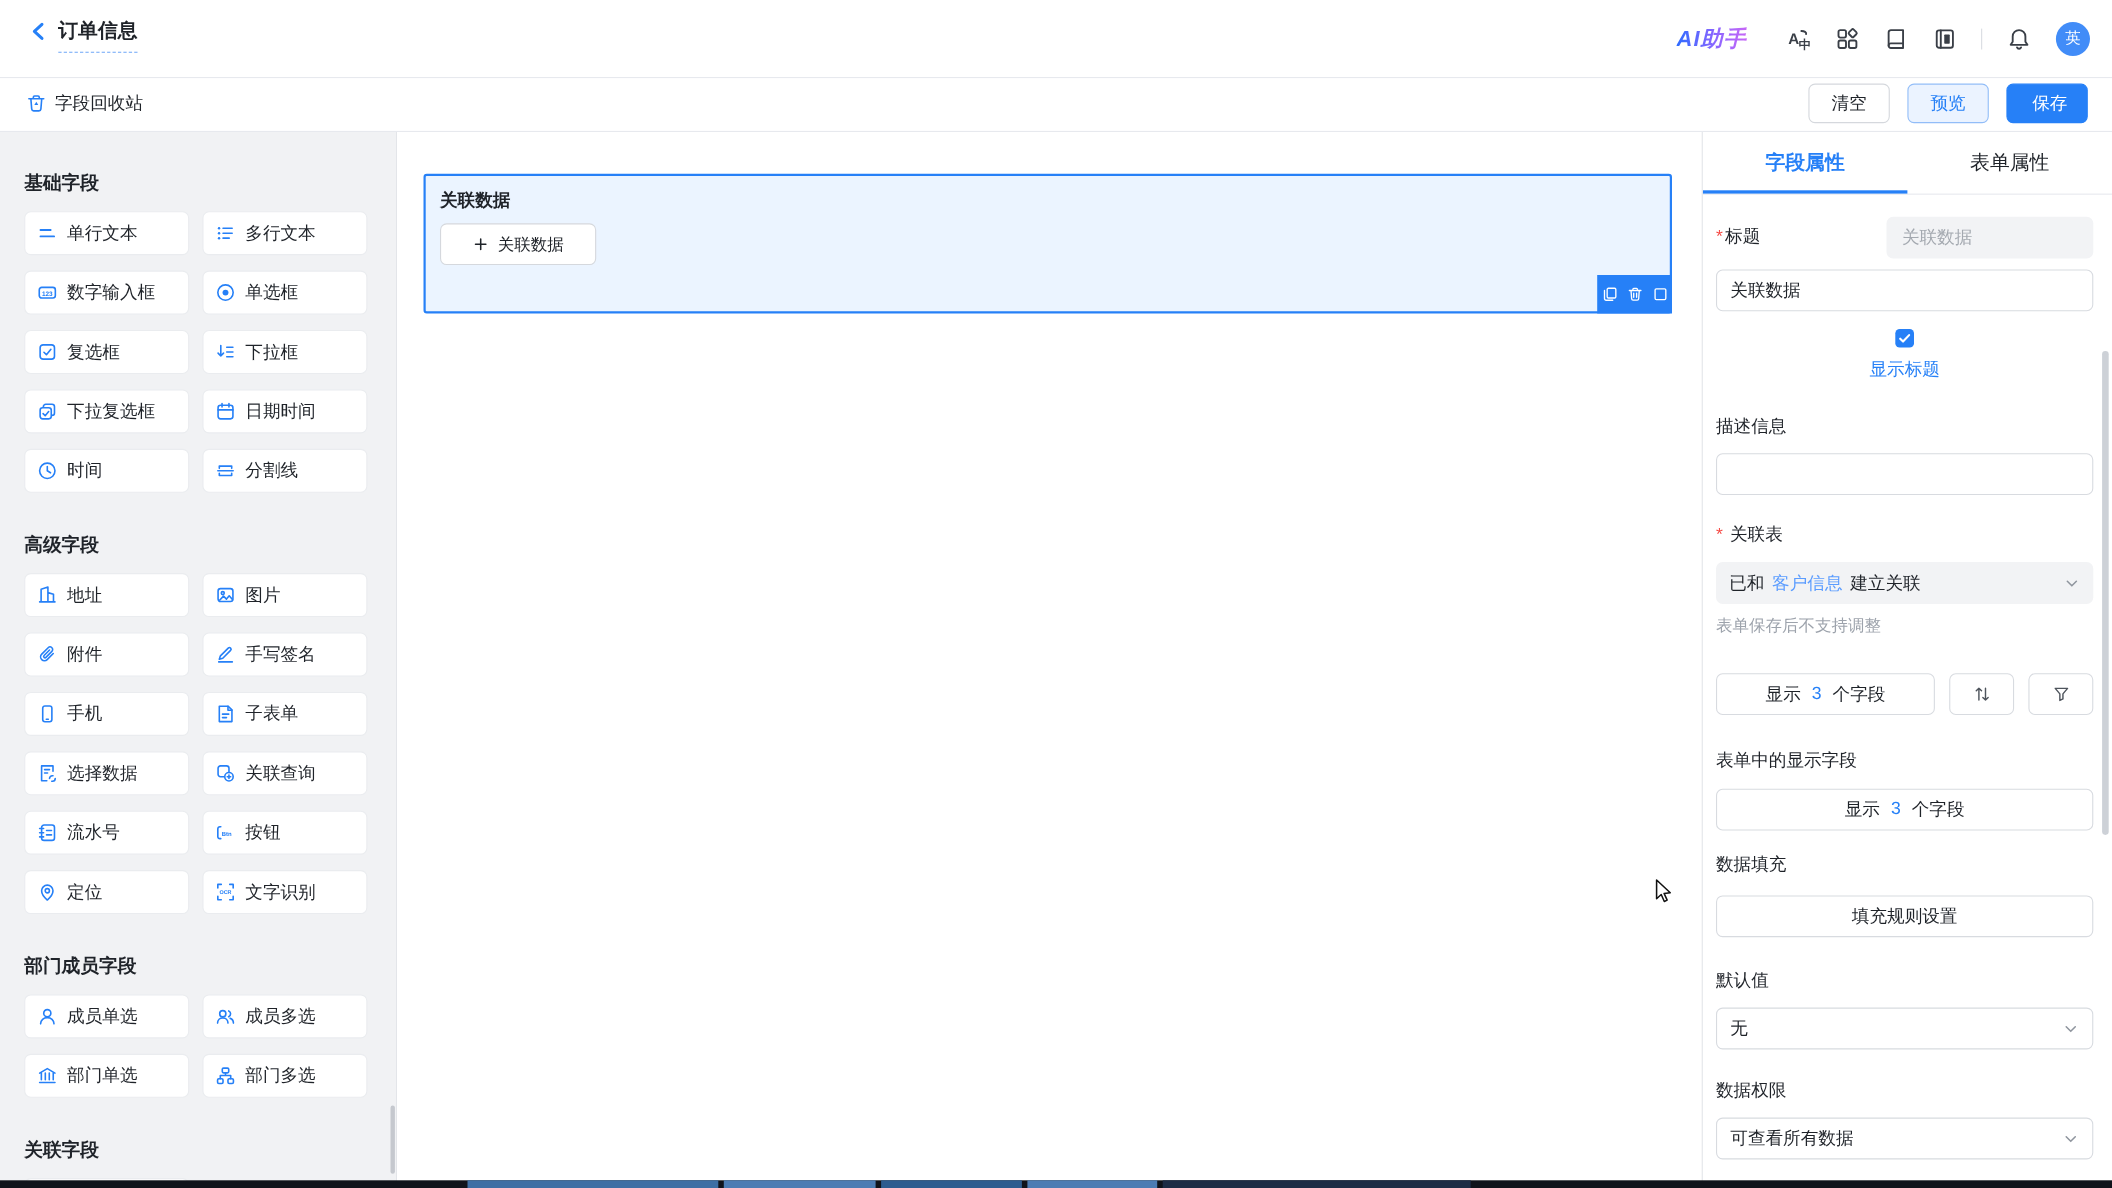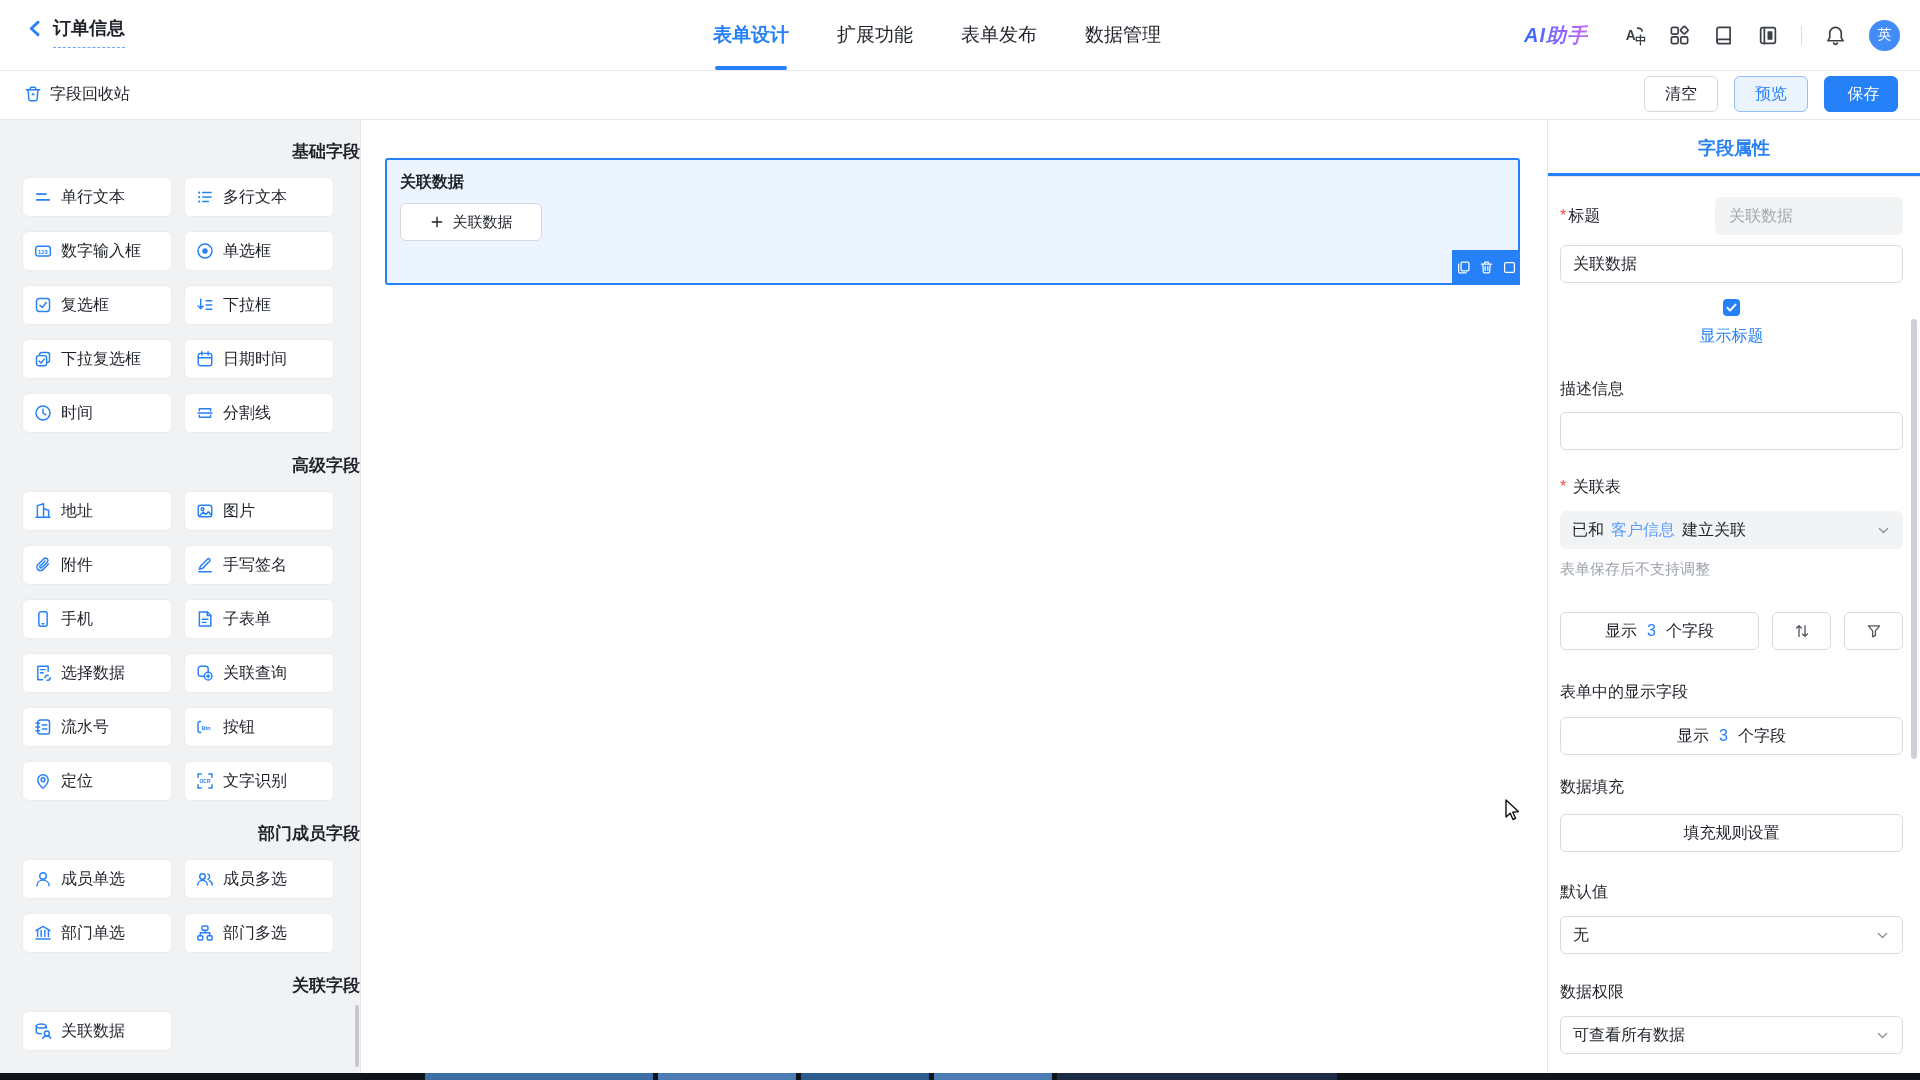--- a/index.html
+++ b/index.html
@@ -29,21 +29,21 @@
   .recycle .fi{width:18px;height:18px;color:#2680f7;}
   .toolbar-right{position:absolute;right:22px;top:6px;display:flex;gap:16px;}
   .btn{height:36px;width:74px;border-radius:6px;font-size:16px;display:flex;align-items:center;justify-content:center;
     cursor:pointer;box-sizing:border-box;font-family:inherit;}
   .btn.ghost{background:#fff;border:1px solid #d5d8dd;color:#1f2329;}
   .btn.tint{background:#ebf3ff;border:1px solid #92bdf8;color:#2680f7;text-align:center;}
   .btn.primary{background:#2680f7;border:1px solid #2680f7;color:#fff;padding-left:11px;}
   
   .sidebar{position:absolute;top:119px;left:0;width:361px;bottom:0;background:#f1f2f4;border-right:1px solid #e3e5e9;
     box-sizing:border-box;padding:0 0 0 22px;overflow:hidden;}
-  .side-section{margin-top:23px;text-align:right;}
+  .side-section{margin-top:38px;}
   .side-heading{font-size:17px;font-weight:700;line-height:20px;color:#1f2329;}
   .side-grid{margin-top:15px;display:grid;grid-template-columns:150px 150px;gap:14px 12px;}
   .field-card{height:40px;background:#fff;border:1px solid #eaecef;border-radius:6px;box-sizing:border-box;
     display:flex;align-items:center;gap:9px;padding-left:11px;font-size:16px;color:#1f2329;cursor:grab;}
   .field-card .fi{width:18px;height:18px;color:#2680f7;flex:none;}
   .side-thumb{position:absolute;left:355px;top:1005px;width:4px;height:62px;border-radius:2px;background:#c5c8ce;z-index:4;}
   
   .canvas{position:absolute;top:119px;left:361px;right:373px;bottom:0;background:#fff;}
   .field-block{position:absolute;left:24px;top:39px;width:1135px;height:127px;box-sizing:border-box;
     background:#ebf4ff;border:2px solid #2680f7;border-radius:3px;cursor:pointer;}
@@ -106,26 +106,20 @@
 
   <header class="topbar">
     <div class="back">
       <span class="fi">
           <svg viewBox="0 0 16 16" fill="none" stroke="currentColor" stroke-width="2.6" stroke-linecap="round" stroke-linejoin="round">
             <path d="M10.5 2 L4 8 L10.5 14"></path>
           </svg>
         </span>
       <span class="back-title">订单信息</span>
     </div>
-    <nav class="nav-tabs" id="nav-tabs">
-        <div class="nav-tab active">表单设计</div>
-        <div class="nav-tab">扩展功能</div>
-        <div class="nav-tab">表单发布</div>
-        <div class="nav-tab">数据管理</div>
-      </nav>
     <div class="top-right">
       <span class="ai-logo">AI助手</span>
       <span id="header-icons" style="display:flex;align-items:center;gap:23px;">
           <span class="tbicon">
             <svg viewBox="0 0 16 16" fill="none" stroke="currentColor" stroke-width="1.3" stroke-linecap="round" stroke-linejoin="round">
               <text x="0.5" y="11.5" font-size="10.5" font-weight="700" fill="currentColor" stroke="none">A</text>
               <text x="7.8" y="14.6" font-size="8.6" font-weight="600" fill="currentColor" stroke="none">中</text>
               <path d="M9.6 2.4c2.2.1 3.6.9 3.3 2.2"></path>
             </svg>
           </span>
@@ -481,20 +475,21 @@
               <rect x="2.8" y="2.8" width="10.4" height="10.4" rx="1.2"></rect>
             </svg>
           </span>
         </div>
     </div>
   </main>
 
   <aside class="panel">
     <div class="panel-tabs" id="panel-tabs">
         <div class="panel-tab active">字段属性</div>
+        <div class="panel-tab">表单属性</div>
       </div>
     <div class="panel-body">
       <div class="prow m-t20">
         <span class="plabel"><span class="req">*</span><span>标题</span></span>
         <span class="type-badge">关联数据</span>
       </div>
       <input class="pinput m-t10" value="关联数据" style="">
       <div class="chk-row m-t16">
         <span class="chk">
             <svg viewBox="0 0 16 16" fill="none" stroke="currentColor" stroke-width="2.4" stroke-linecap="round" stroke-linejoin="round">

